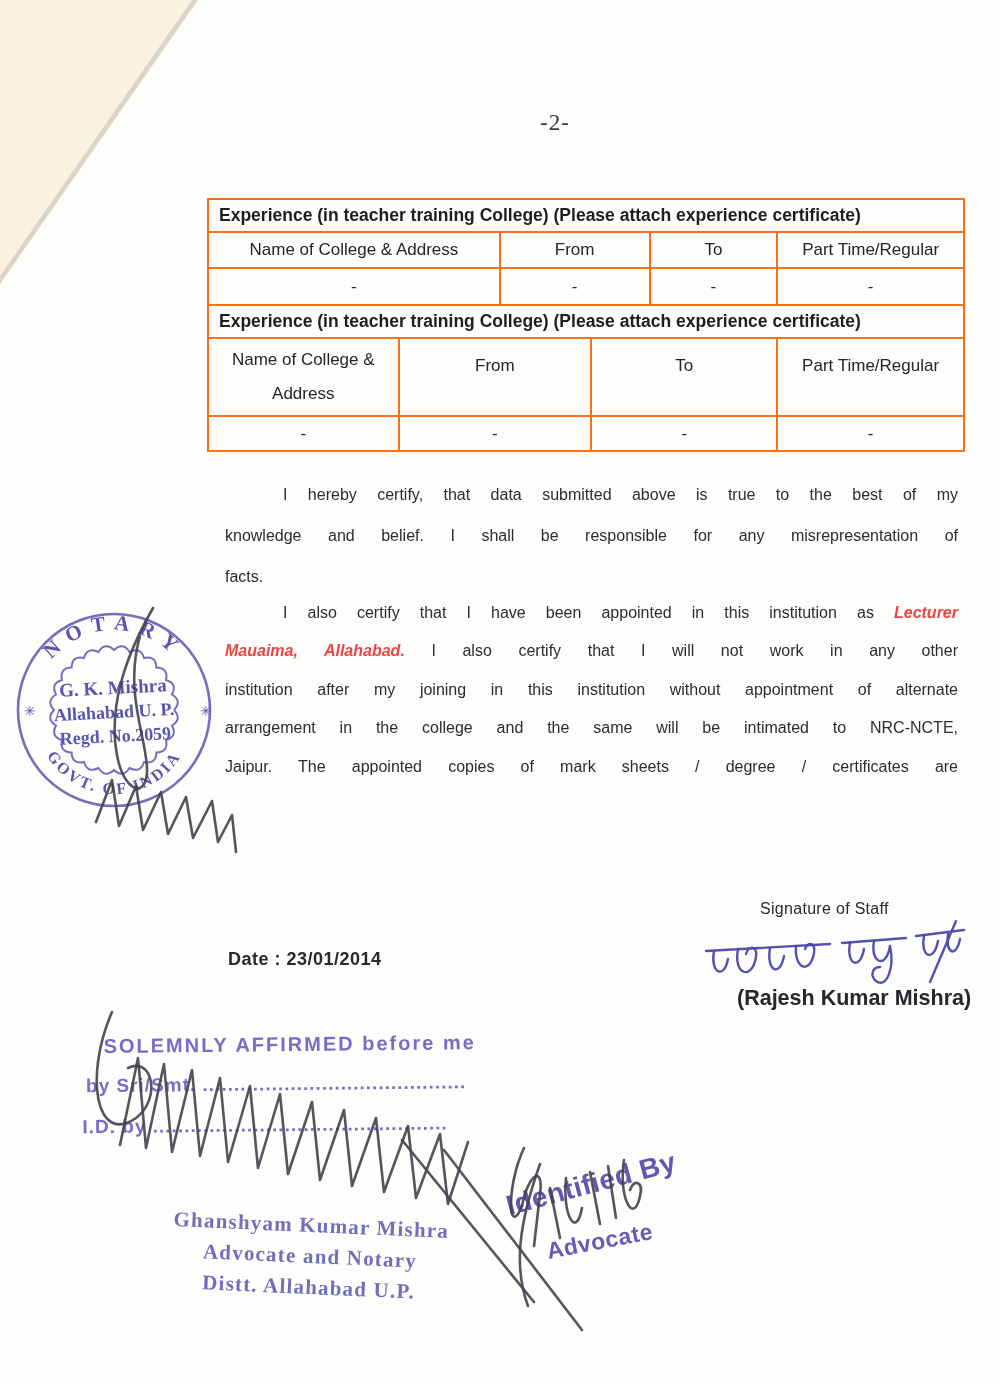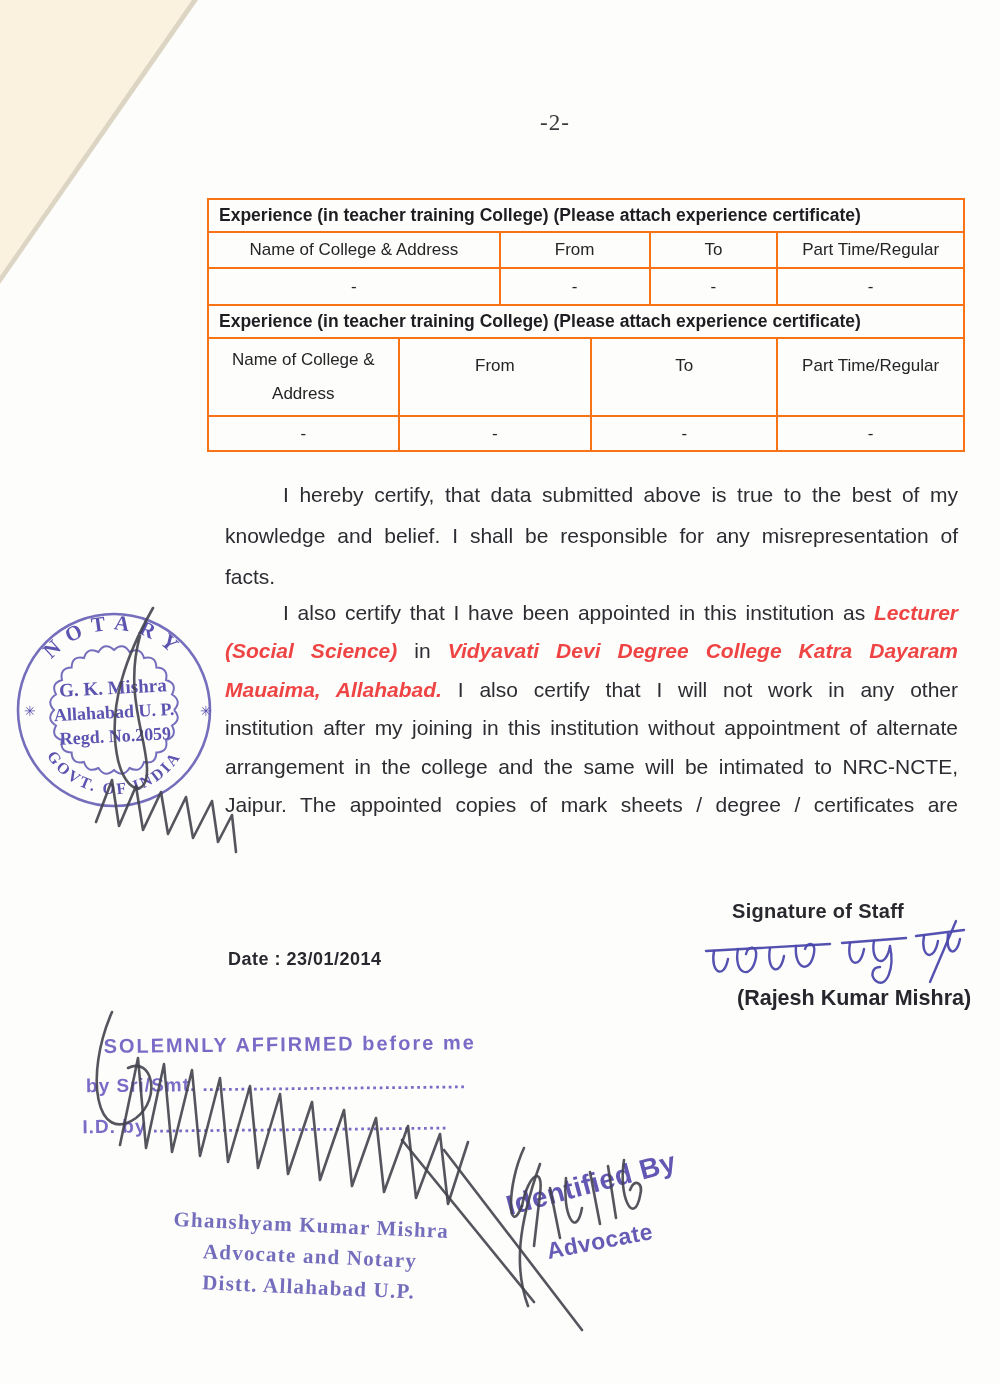--- a/index.html
+++ b/index.html
@@ -11,29 +11,29 @@
   
   .pagenum{top:110px;left:540px;font-family:"Liberation Serif",serif;font-size:23px;color:#3a3a3e;letter-spacing:1px;}
   
   .tablewrap{top:198px;left:207px;width:758px;}
   table{border-collapse:collapse;width:100%;table-layout:fixed;font-size:17px;color:#252528;}
   td{border:2px solid #f97316;text-align:center;vertical-align:middle;padding:2px 4px;}
   td.cap{text-align:left;font-weight:bold;padding:5px 10px;font-size:17.5px;color:#1e1e22;}
   .t1 .hrow td{height:30px;} .t1 .drow td{height:31px;}
   .t2 .hrow td{height:64px;vertical-align:middle;line-height:34px;} .t2 .drow td{height:29px;}
   
-  .para{left:225px;width:733px;font-size:21px;color:#2c2c32;}
+  .para{left:225px;width:733px;font-size:16px;color:#2c2c32;}
   .p1{top:474px;} .p2{top:594px;}
   .line{text-align:justify;text-align-last:justify;height:41px;line-height:41px;white-space:nowrap;}
   .p2 .line{height:38.4px;line-height:38.4px;}
   .line.first{text-indent:58px;}
   .line.last{text-align-last:left;}
   .line b{font-weight:bold;color:#ef4444;font-style:italic;}
   
-  .sigtitle{top:900px;left:732px;font-size:20px;font-weight:bold;color:#28282e;letter-spacing:.3px;}
+  .sigtitle{top:900px;left:760px;font-size:16px;font-weight:normal;color:#28282e;letter-spacing:.3px;}
   .signame{top:986px;left:707px;font-size:21.5px;font-weight:bold;color:#26262c;margin-left:30px;}
   .dateline{top:949px;left:228px;font-size:18px;font-weight:bold;color:#28282e;letter-spacing:.5px;}
   
   .notary{top:588px;left:6px;width:222px;height:262px;opacity:.92;}
   .notary text{fill:#4f46aa;}
   
   .affirmed{top:1033px;left:82px;width:430px;color:#6a58c0;font-weight:bold;opacity:.88;transform:rotate(-.6deg);}
   .affirmed .l1{font-size:20px;letter-spacing:2px;margin-left:22px;}
   .affirmed .l2{font-size:19px;letter-spacing:1px;margin-top:17px;margin-left:4px;}
   .affirmed .l3{font-size:19px;letter-spacing:1px;margin-top:19px;}
@@ -110,21 +110,20 @@
 </div>
 
 <div class="abs para p1">
   <div class="line first">I hereby certify, that data submitted above is true to the best of my</div>
   <div class="line">knowledge and belief. I shall be responsible for any misrepresentation of</div>
   <div class="line last">facts.</div>
 </div>
 
 <div class="abs para p2">
   <div class="line first"><span>I also certify that I have been appointed in this institution as </span><b>Lecturer</b></div>
-  <div class="line"><b>(Social Science)</b><span> in </span><b>Vidyavati Devi Degree College Katra Dayaram</b></div>
   <div class="line"><b>Mauaima, Allahabad.</b><span> I also certify that I will not work in any other</span></div>
   <div class="line">institution after my joining in this institution without appointment of alternate</div>
   <div class="line">arrangement in the college and the same will be intimated to NRC-NCTE,</div>
   <div class="line">Jaipur. The appointed copies of mark sheets / degree / certificates are</div>
 </div>
 
 <div class="abs sigtitle">Signature of Staff</div>
 <div class="abs signame">(Rajesh Kumar Mishra)</div>
 <div class="abs dateline">Date : 23/01/2014</div>
 

